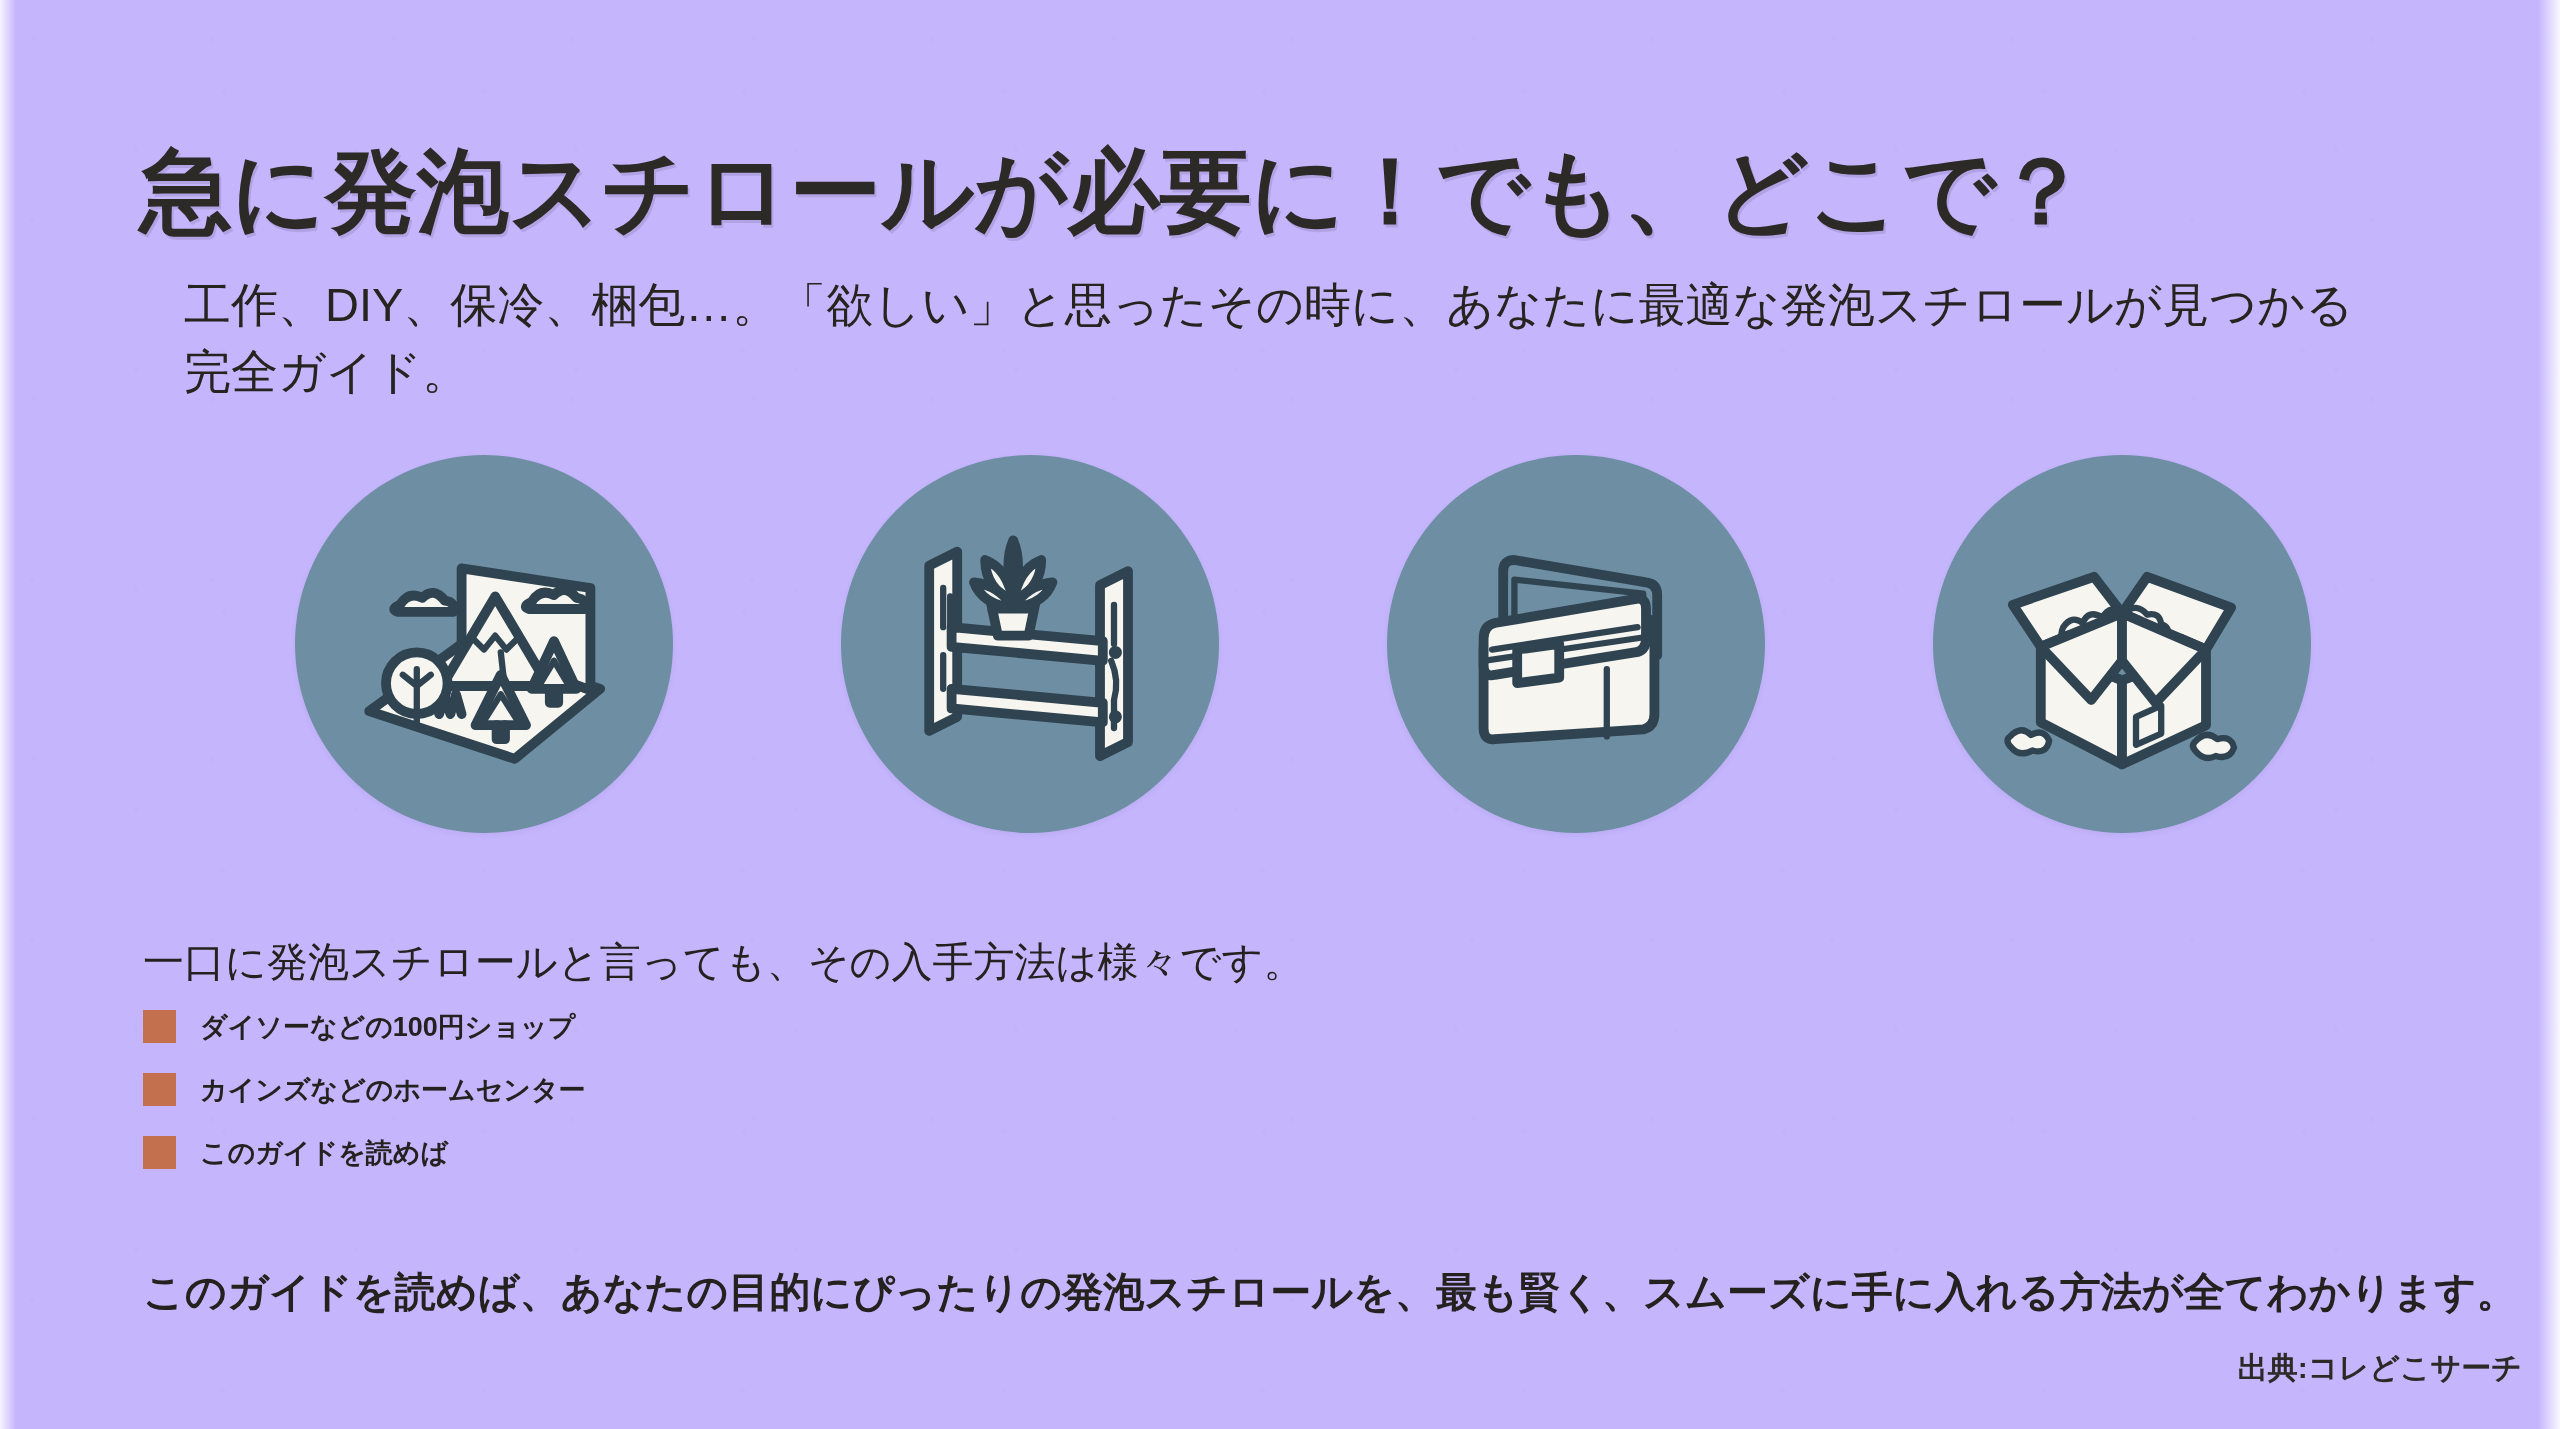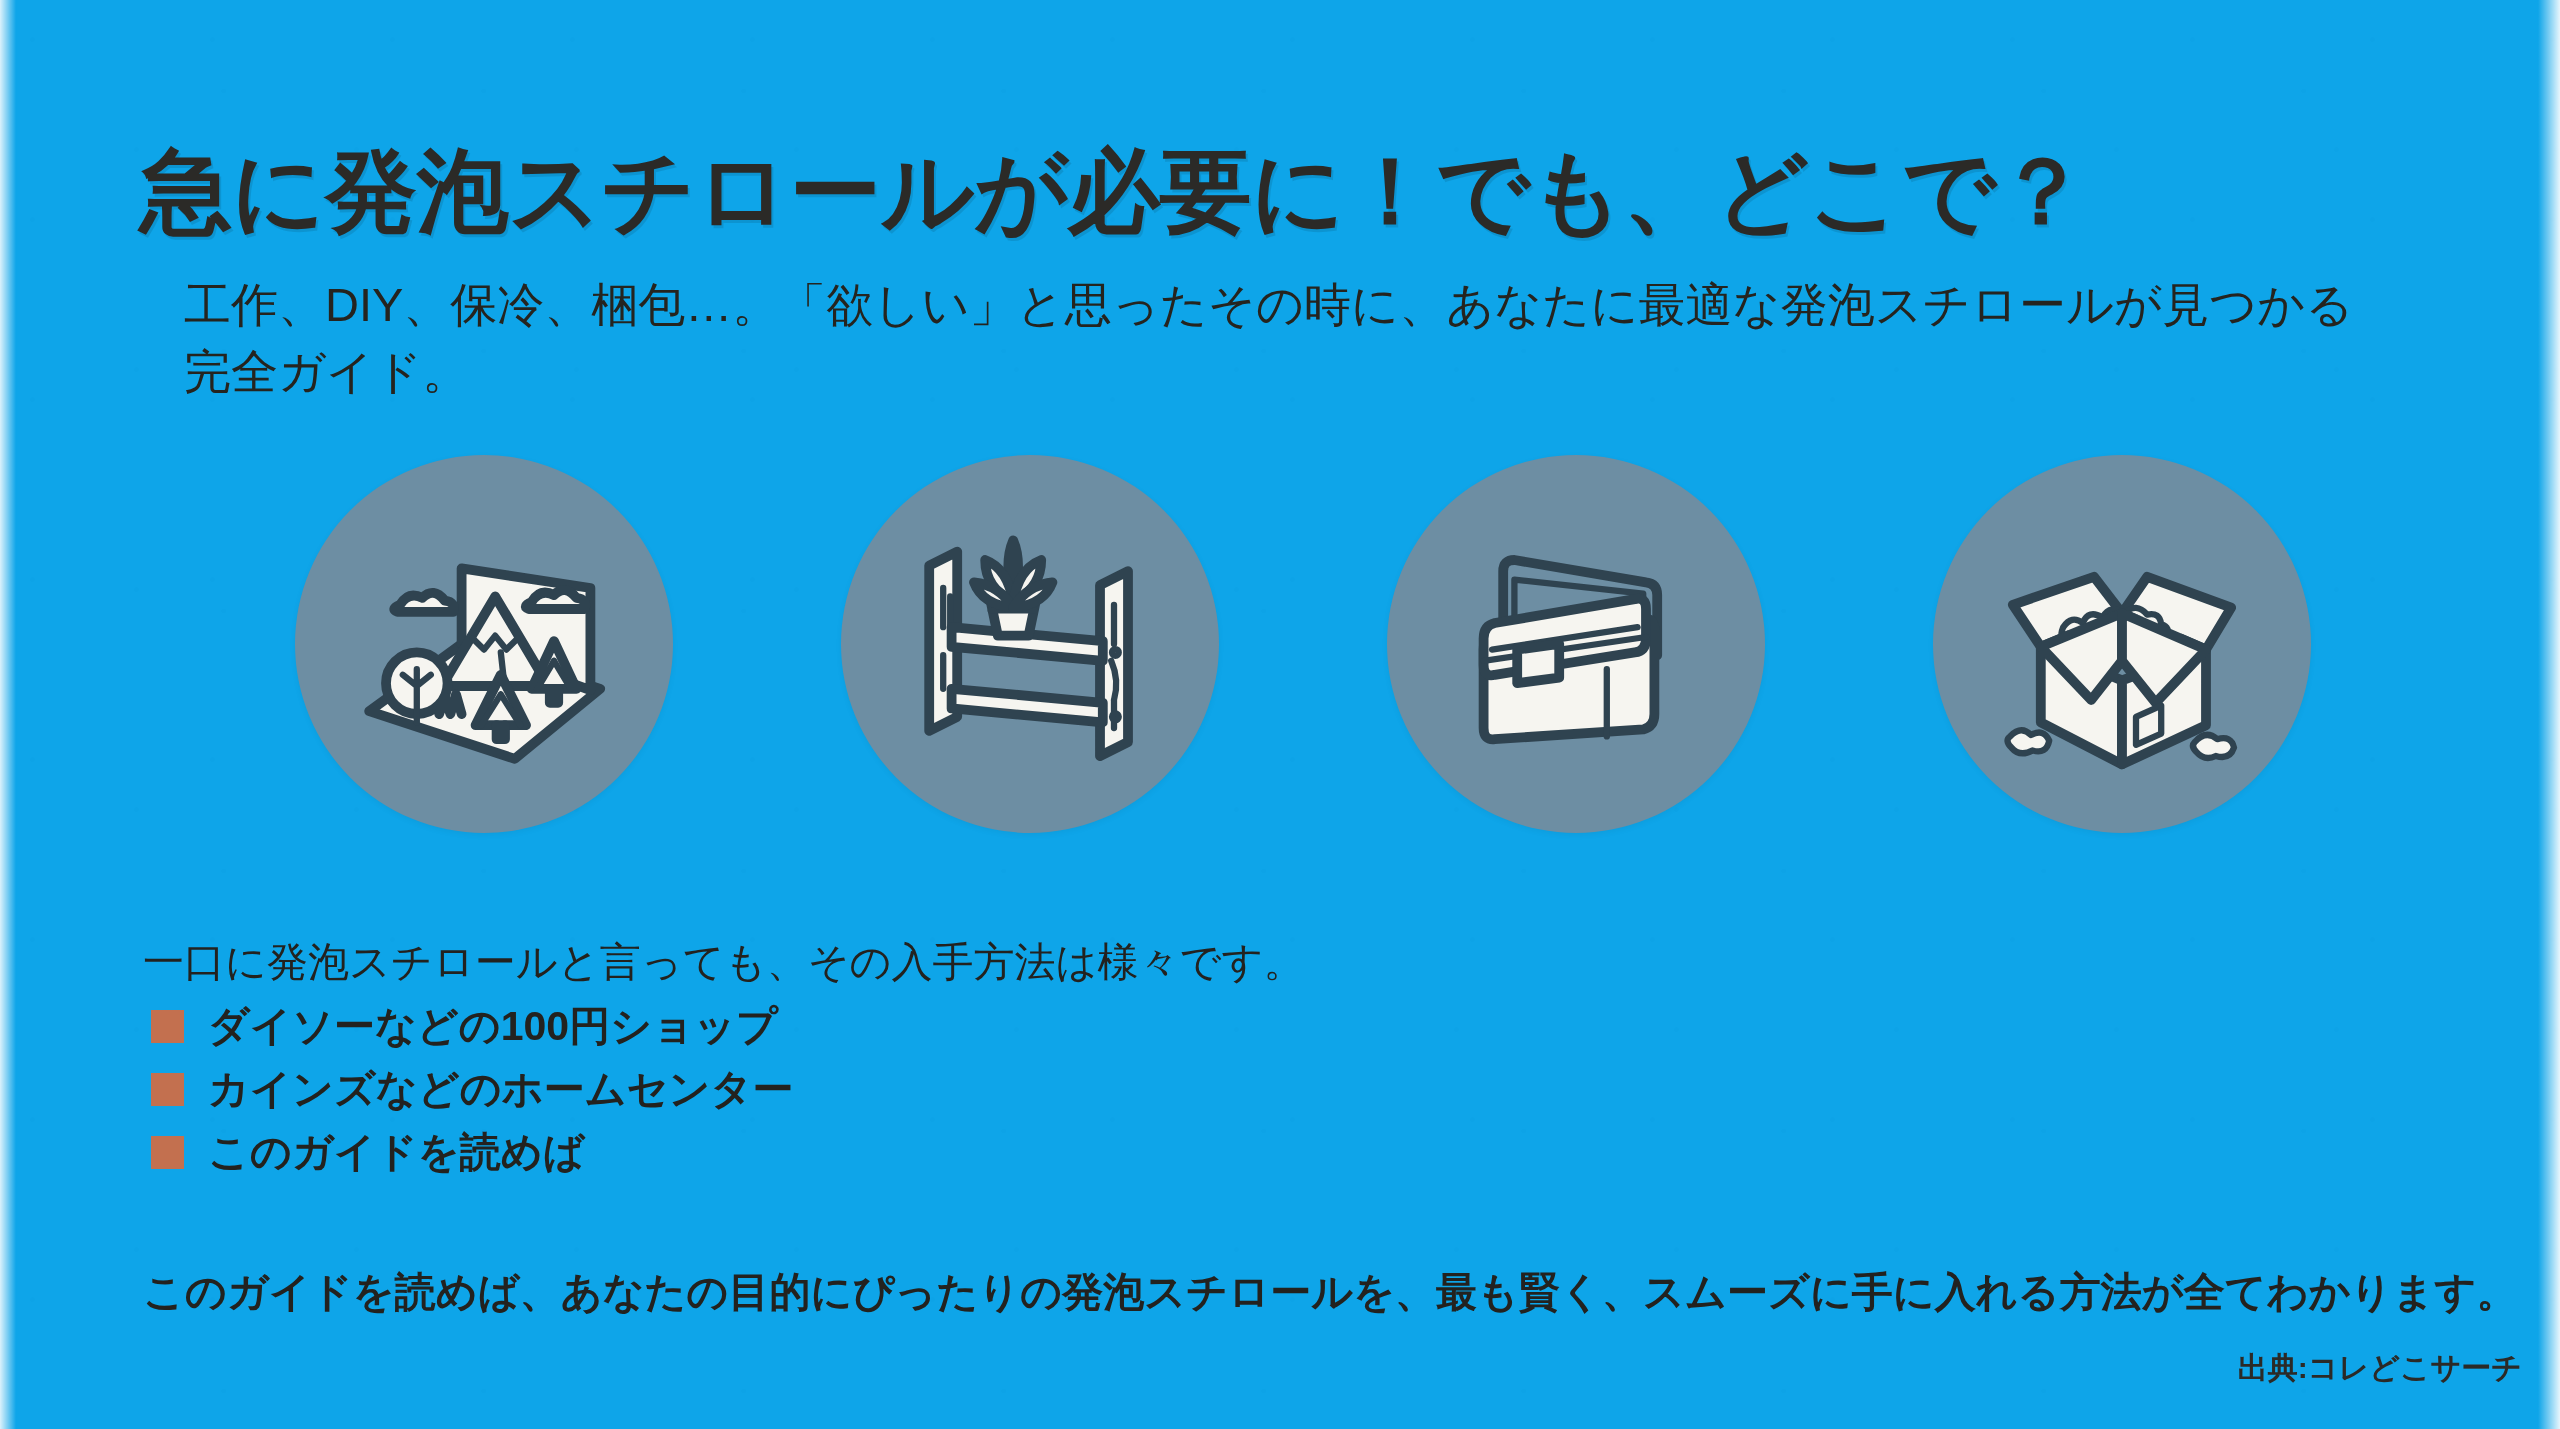--- a/index.html
+++ b/index.html
@@ -13,21 +13,21 @@
     background: #f4f3ed;
     font-family: "Liberation Sans", "DejaVu Sans", sans-serif;
     color: #22211f;
     overflow: hidden;
     position: relative;
   }
 
   .slide {
     position: absolute;
     inset: 0;
-    background: #0ea5e9;
+    background: #c4b5fd;
     padding: 16px;
   }
 
   
   .grain {
     position: absolute;
     inset: 0;
     pointer-events: none;
     background:
       radial-gradient(circle at 18% 22%, rgba(0,0,0,0.012) 0 2px, transparent 3px),
@@ -138,24 +138,23 @@
     left: 143px;
     top: 995px;
     list-style: none;
     margin: 0;
     padding: 0;
   }
   .bullets li {
     display: flex;
     align-items: center;
     height: 63px;
-    font-size: 41px;
+    font-size: 27px;
     font-weight: 600;
     color: #23221f;
-    margin-left: 8px;
   }
   .bullet-sq {
     width: 33px;
     height: 33px;
     background: #c3704f;
     margin-right: 24px;
     flex: 0 0 auto;
   }
 
   .closing {

